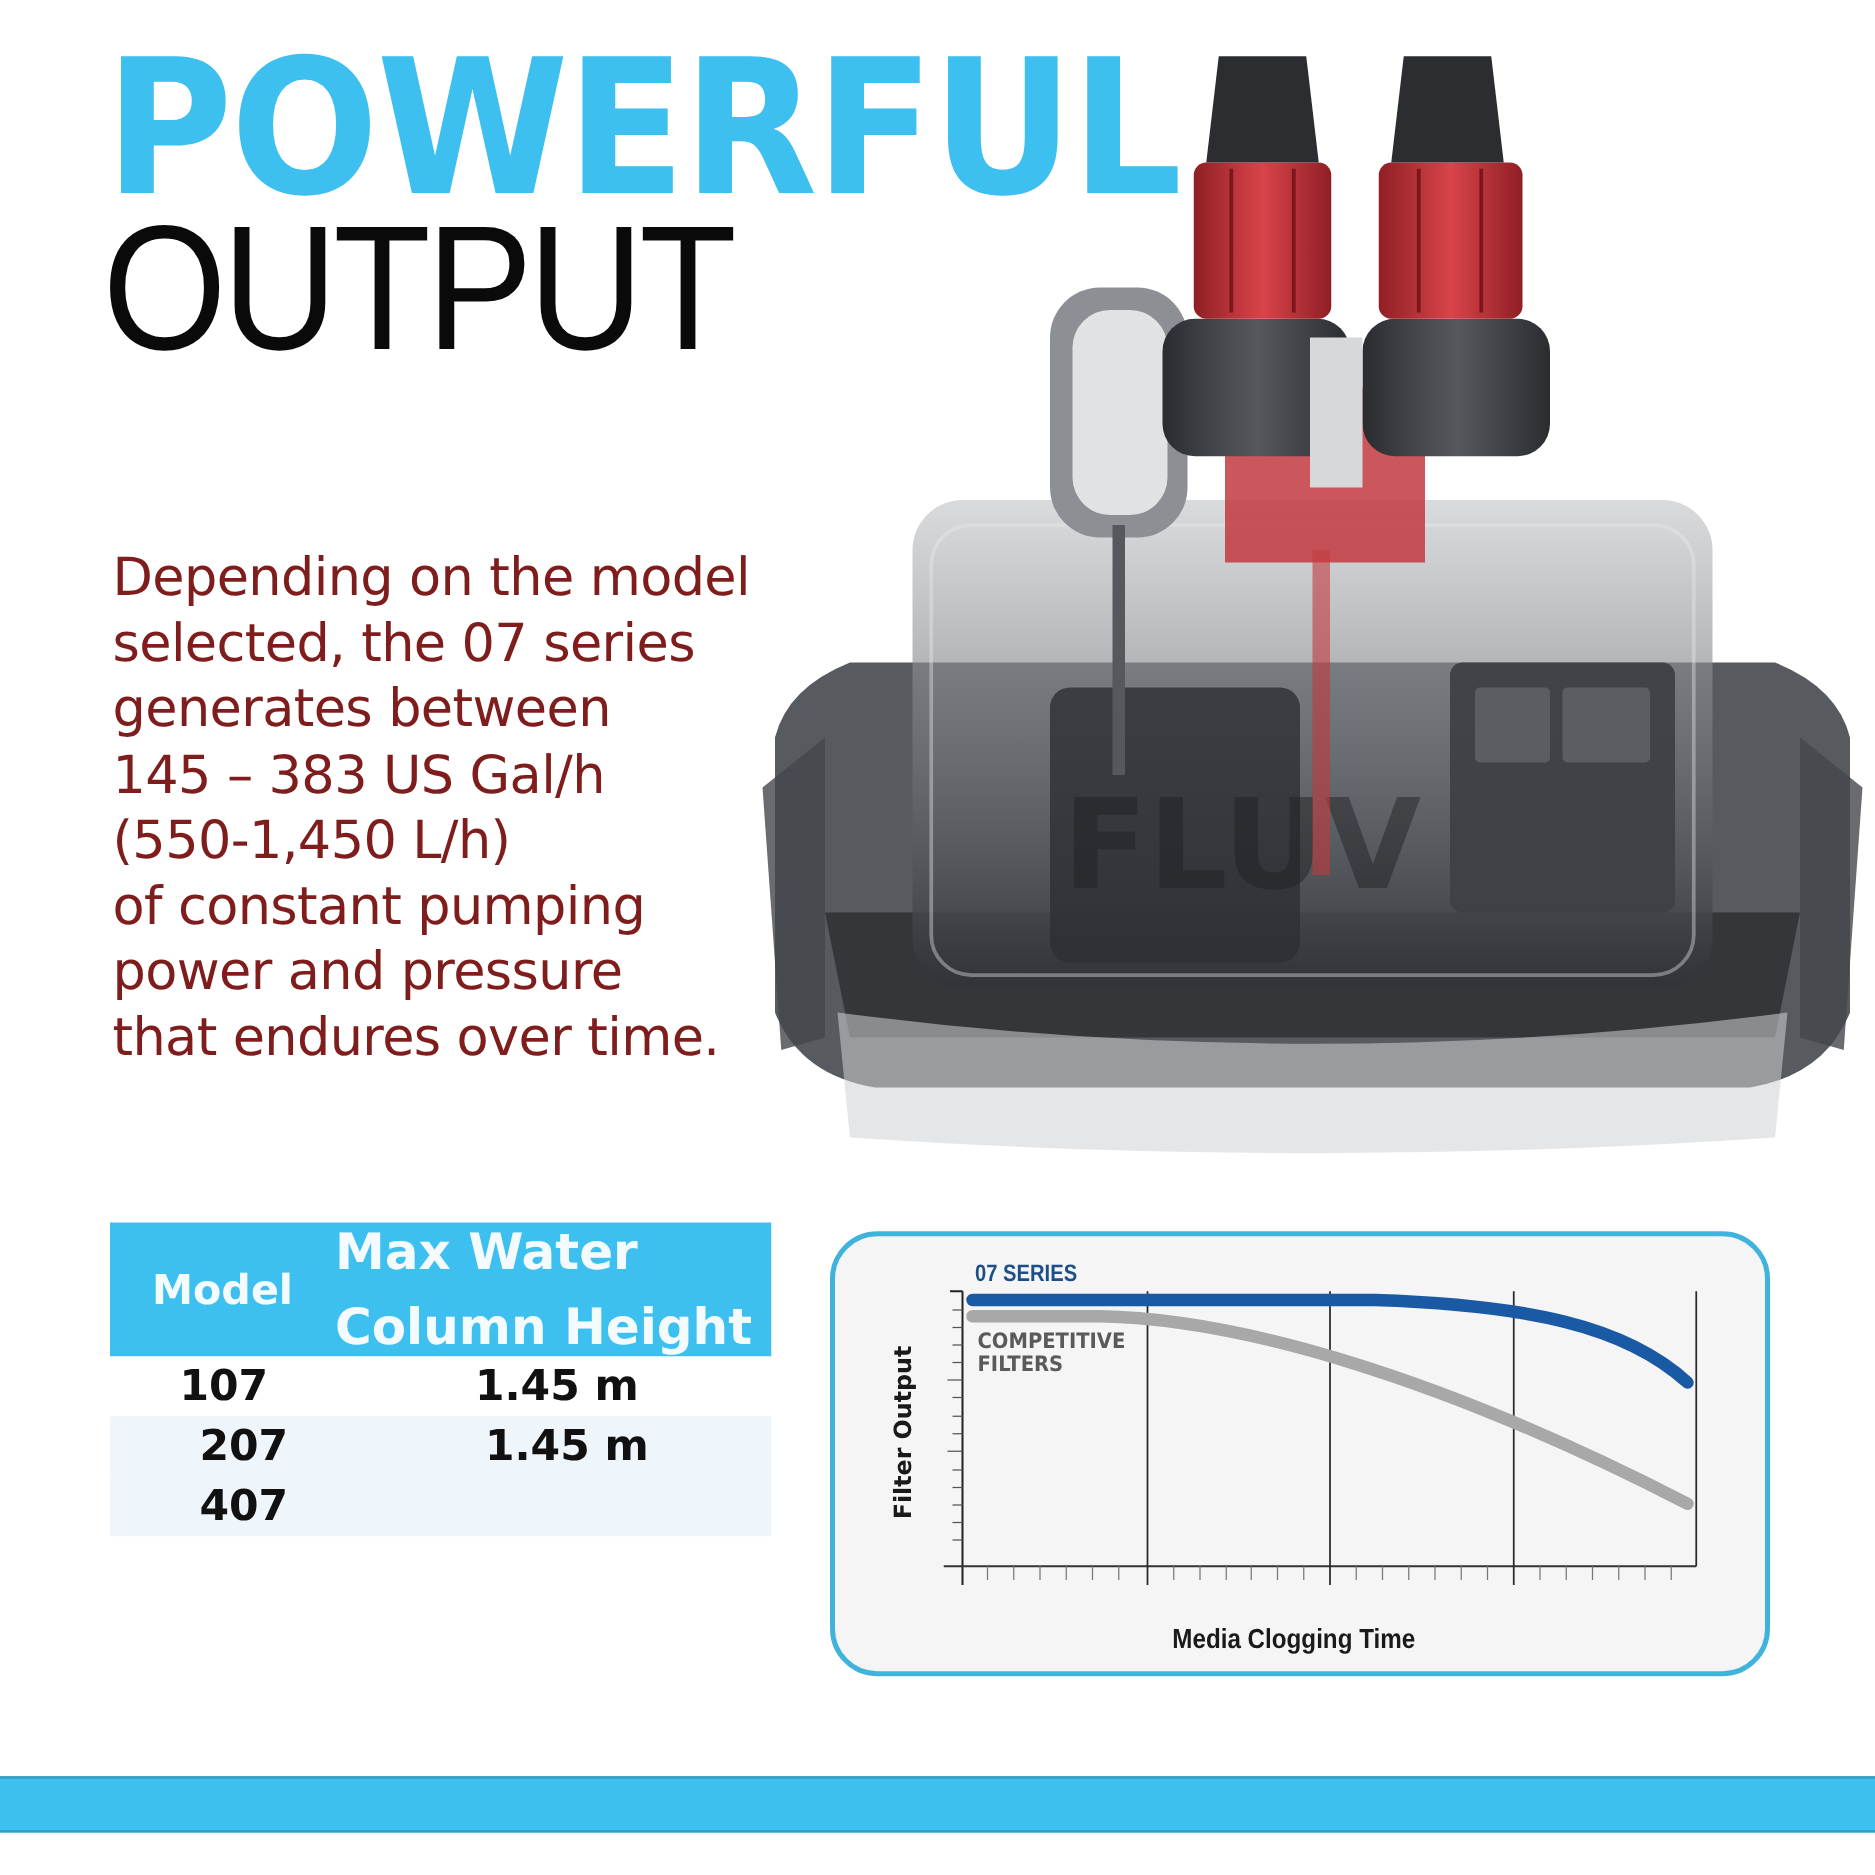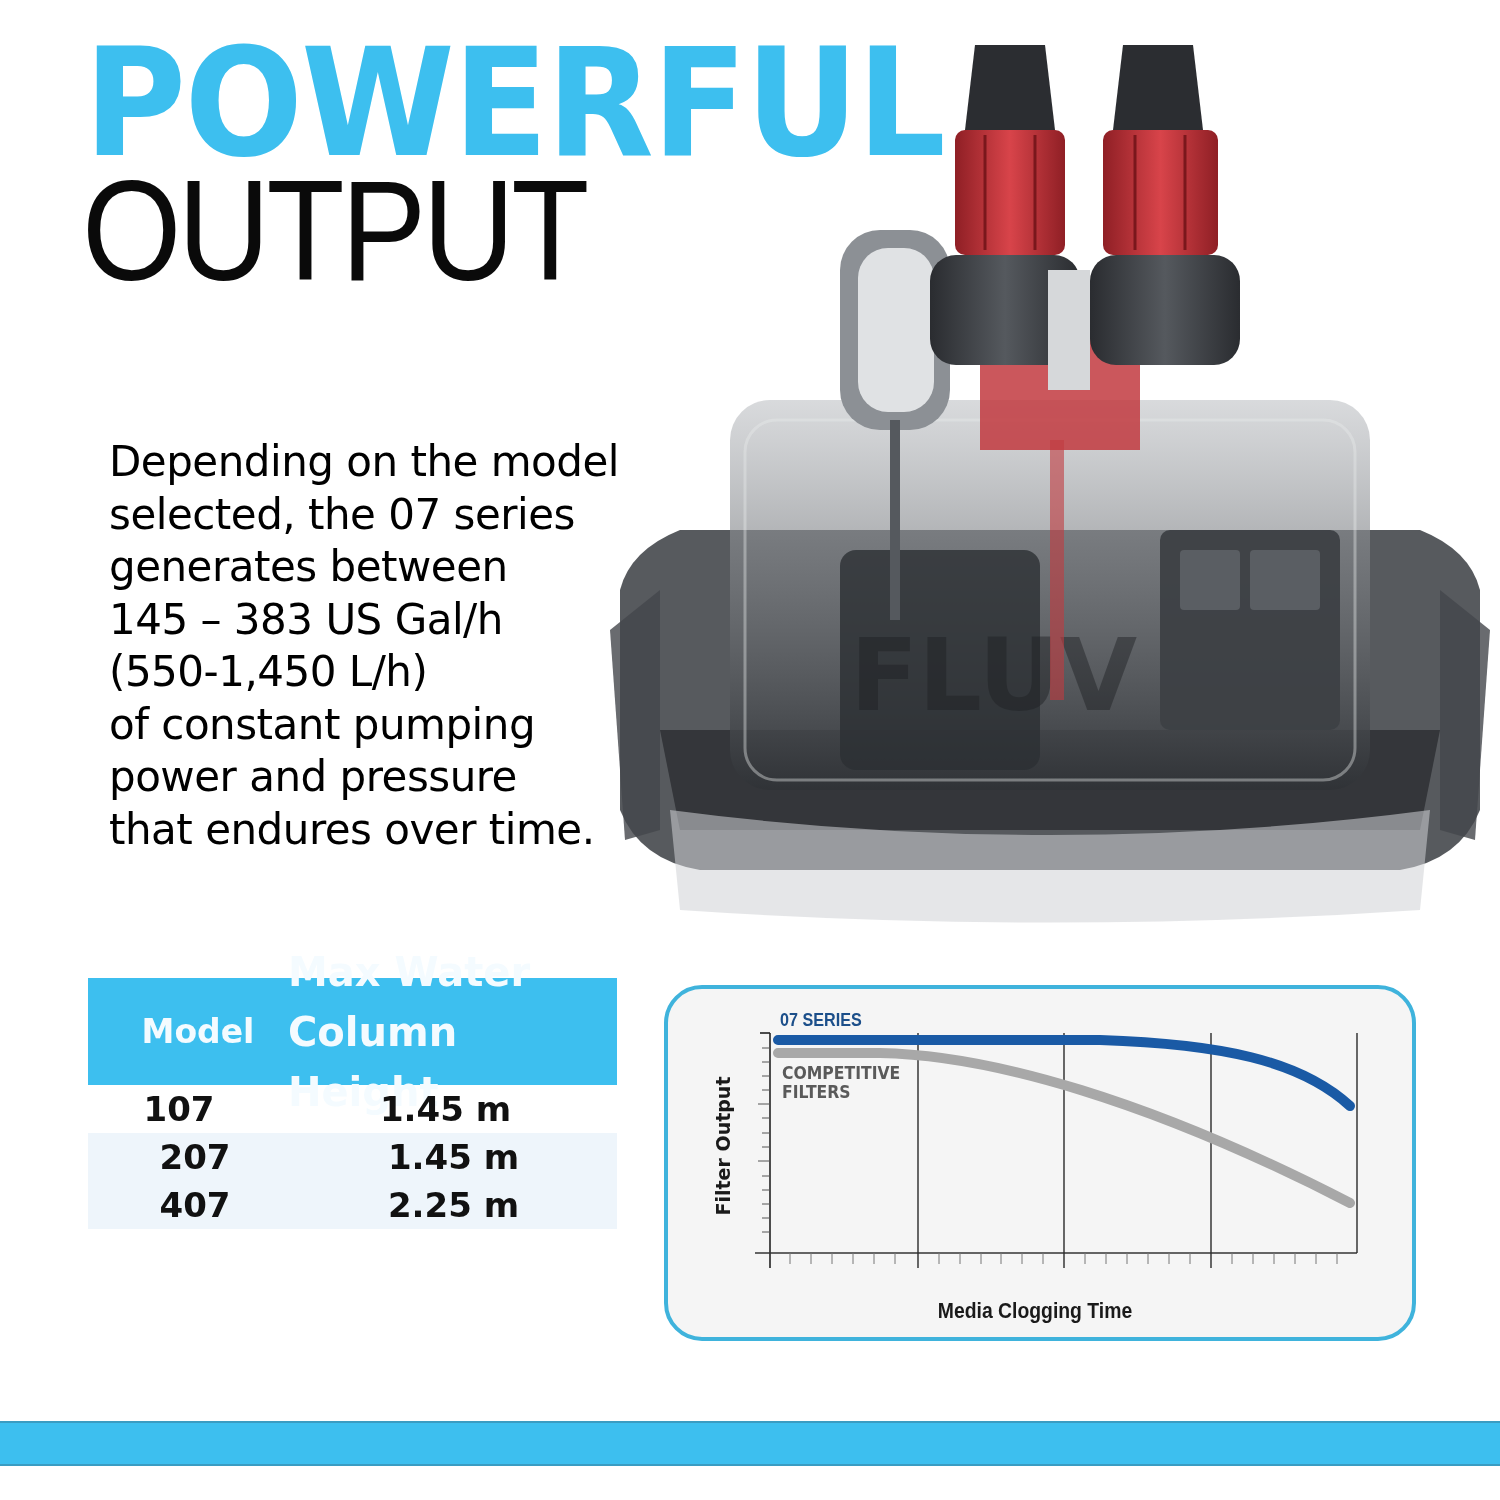--- a/index.html
+++ b/index.html
@@ -13,41 +13,41 @@
       color: #3dbfef; transform: scaleX(0.93); transform-origin: left top;
     }
     .headline-2 {
       position: absolute; left: 82px; top: 160px;
       font-family: "Liberation Sans", sans-serif; font-weight: normal;
       font-size: 142px; line-height: 1; letter-spacing: -4px;
       color: #0a0a0a; transform: scaleX(0.9); transform-origin: left top;
     }
 
     .body-text {
-      position: absolute; left: 109px; top: 436px; width: 540px;
+      position: absolute; left: 90px; top: 436px; width: 540px;
       font-family: "DejaVu Sans", sans-serif; font-size: 42px;
-      line-height: 52.5px; color: #000000; white-space: pre-line;
+      line-height: 52.5px; color: #7f1d1d; white-space: pre-line;
       letter-spacing: -0.5px;
     }
 
     
     .product {
       position: absolute; left: 600px; top: 30px; width: 900px; height: 910px; text-align: right;
     }
 
     
     .spec-table {
       position: absolute; left: 88px; top: 978px; width: 529px;
       border-collapse: collapse; font-family: "DejaVu Sans", sans-serif;
     }
     .spec-table .thead {
       display: flex; height: 107px; background: #3dbfef; color: #f4fbff;
       font-weight: bold; align-items: center;
     }
-    .spec-table .th-model { width: 180px; text-align: center; font-size: 33px; margin-left: 20px; }
+    .spec-table .th-model { width: 180px; text-align: center; font-size: 33px; }
     .spec-table .th-height { flex: 1; text-align: left; font-size: 40px; line-height: 60px; }
     .spec-table .row { display: flex; height: 48px; align-items: center; font-weight: bold; font-size: 34px; color: #111; }
     .spec-table .row.alt { background: #eef5fb; padding-left: 16px; }
     .spec-table .td-model { width: 182px; text-align: center; }
     .spec-table .td-height { flex: 1; text-align: center; padding-left: 4px; }
 
     
     .chart-box {
       position: absolute; left: 664px; top: 985px; width: 752px; height: 356px;
       border: 4px solid #3fb3dc; border-radius: 38px; background: #f5f5f5;
@@ -162,21 +162,20 @@
   <div class="row">
     <div class="td-model">107</div>
     <div class="td-height">1.45 m</div>
   </div>
   <div class="row alt">
     <div class="td-model">207</div>
     <div class="td-height">1.45 m</div>
   </div>
   <div class="row alt">
     <div class="td-model">407</div>
-    <div class="td-height">2.25 m</div>
   </div>
 </div>
 
 <div class="chart-box"></div>
 <svg class="chart-svg" width="1500" height="1500" viewBox="0 0 1500 1500">
 
   <line x1="770" y1="1033" x2="770" y2="1268" stroke="#222" stroke-width="1.6"></line>
   <line x1="760" y1="1033" x2="770" y2="1033" stroke="#222" stroke-width="1.6"></line>
 
   <g stroke="#555" stroke-width="1">

